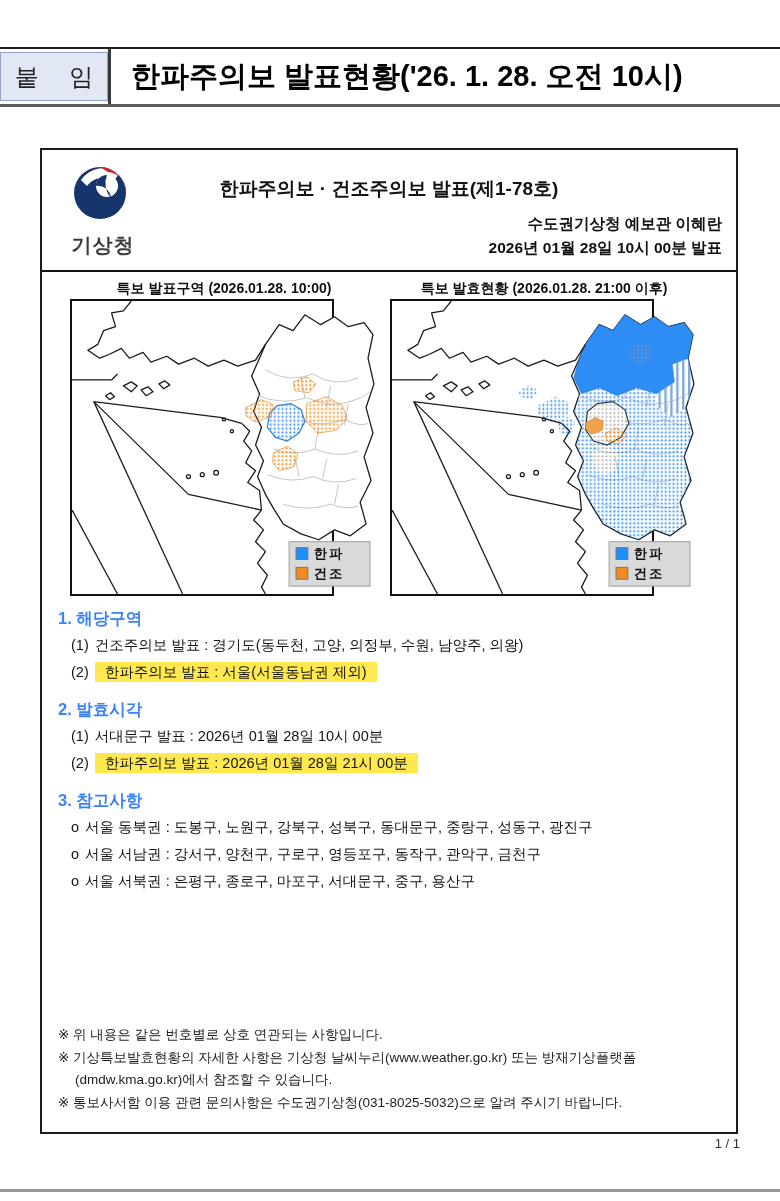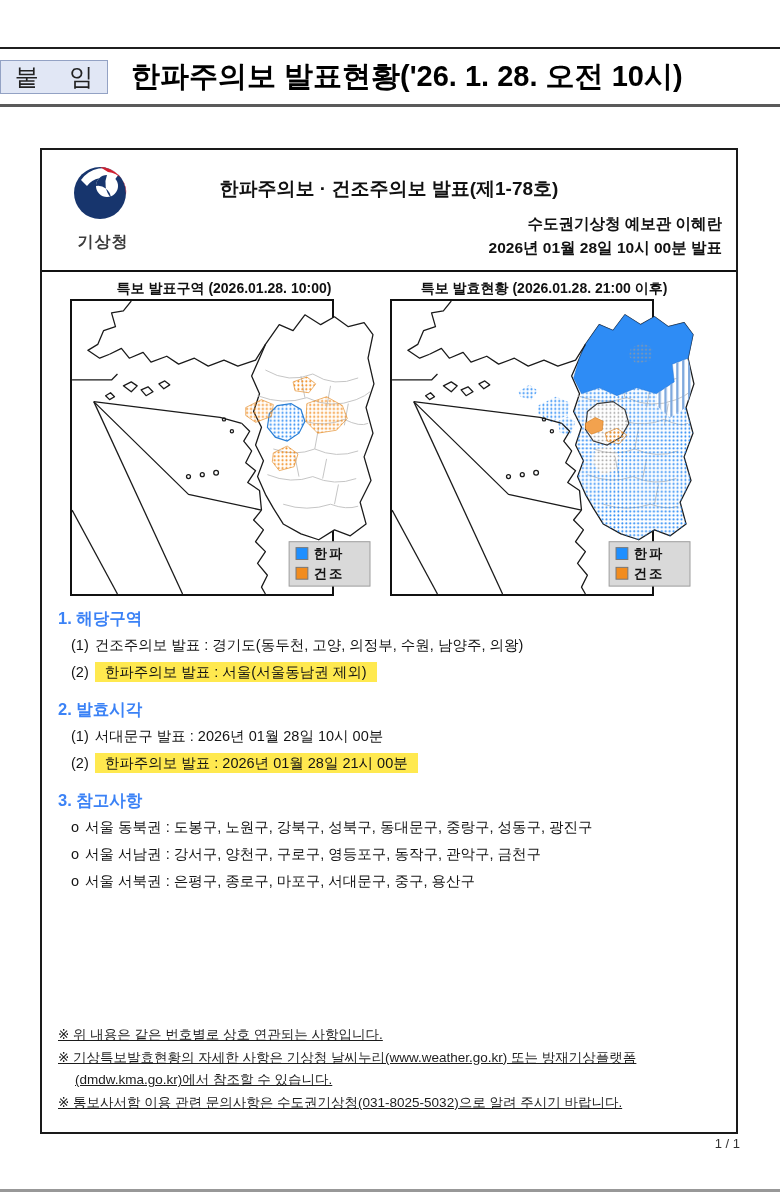--- a/index.html
+++ b/index.html
@@ -5,40 +5,40 @@
   html,body{margin:0;padding:0;}
   body{
     width:780px;height:1201px;position:relative;background:#ffffff;
     font-family:"Liberation Sans","DejaVu Sans",sans-serif;color:#1a1a1a;
     overflow:hidden;
   }
   
   .hdr{
     position:absolute;left:0;top:47px;width:780px;height:60px;
     border-top:2px solid #1f1f1f;border-bottom:3px solid #5a5a5a;
-    display:flex;background:#ffffff;box-sizing:border-box;align-items:center;
+    display:flex;background:#ffffff;box-sizing:border-box;
   }
   .hdr-attach{
     width:108px;background:#e1e7f5;border:1px solid #93a2c4;
     margin:3px 0 3px 0;display:flex;align-items:center;justify-content:center;
     font-size:24px;color:#222;letter-spacing:12px;padding-left:12px;box-sizing:border-box;
   }
   .hdr-sep{width:3px;background:#3a3a3a;}
   .hdr-title{
     flex:1;display:flex;align-items:center;padding-left:20px;
     font-size:29px;font-weight:bold;color:#000;white-space:nowrap;
   }
   
   .doc{
     position:absolute;left:40px;top:148px;width:698px;height:986px;
     border:2px solid #1a1a1a;box-sizing:border-box;background:#fff;
   }
   .doc-head{position:relative;height:120px;border-bottom:2px solid #111;}
   .logo{position:absolute;left:16px;top:10px;width:90px;text-align:center;}
-  .logo-label{font-size:16px;font-weight:bold;color:#3c3c3c;margin-top:2px;letter-spacing:1px;}
+  .logo-label{font-size:20px;font-weight:bold;color:#3c3c3c;margin-top:2px;letter-spacing:1px;}
   .doc-title{
     position:absolute;left:0;right:0;top:26px;text-align:center;
     font-size:19px;font-weight:bold;color:#111;
   }
   .doc-right{position:absolute;right:14px;top:62px;text-align:right;font-size:15.5px;font-weight:bold;line-height:24px;color:#111;white-space:nowrap;}
   .doc-body{padding:8px 16px 0 16px;}
   
   .maps-row{display:flex;margin-left:12px;margin-bottom:12px;}
   .map-col{width:308px;}
   .map-col + .map-col{margin-left:12px;}
@@ -46,21 +46,21 @@
   .map-box{width:264px;height:297px;border:2px solid #111;box-sizing:border-box;background:#fff;}
   .map-box svg{display:block;}
   
   .sec{margin-bottom:13px;}
   .sec-h{font-size:16.5px;font-weight:bold;height:24px;color:#3b82f6;}
   .sec-item{font-size:14.5px;line-height:27px;margin-left:13px;white-space:nowrap;color:#141414;}
   .sec-item .pfx{margin-right:6px;}
   .hl{background:#ffe94f;padding:2px 10px;}
   
   .notes{margin-top:129px;font-size:13.5px;line-height:22.5px;color:#1c1c1c;}
-  .note{padding-left:17px;text-indent:-17px;text-decoration:underline;}
+  .note{padding-left:17px;text-indent:-17px;}
   
   .pagenum{position:absolute;top:1136px;right:40px;font-size:13px;color:#333;}
   .bottom-rule{position:absolute;left:0;top:1189px;width:780px;height:3px;background:#989898;}
   .hidden-defs{position:absolute;width:0;height:0;overflow:hidden;}
   svg text{font-family:"Liberation Sans","DejaVu Sans",sans-serif;}
 </style>
 </head>
 <body>
 
 <svg class="hidden-defs" aria-hidden="true">

